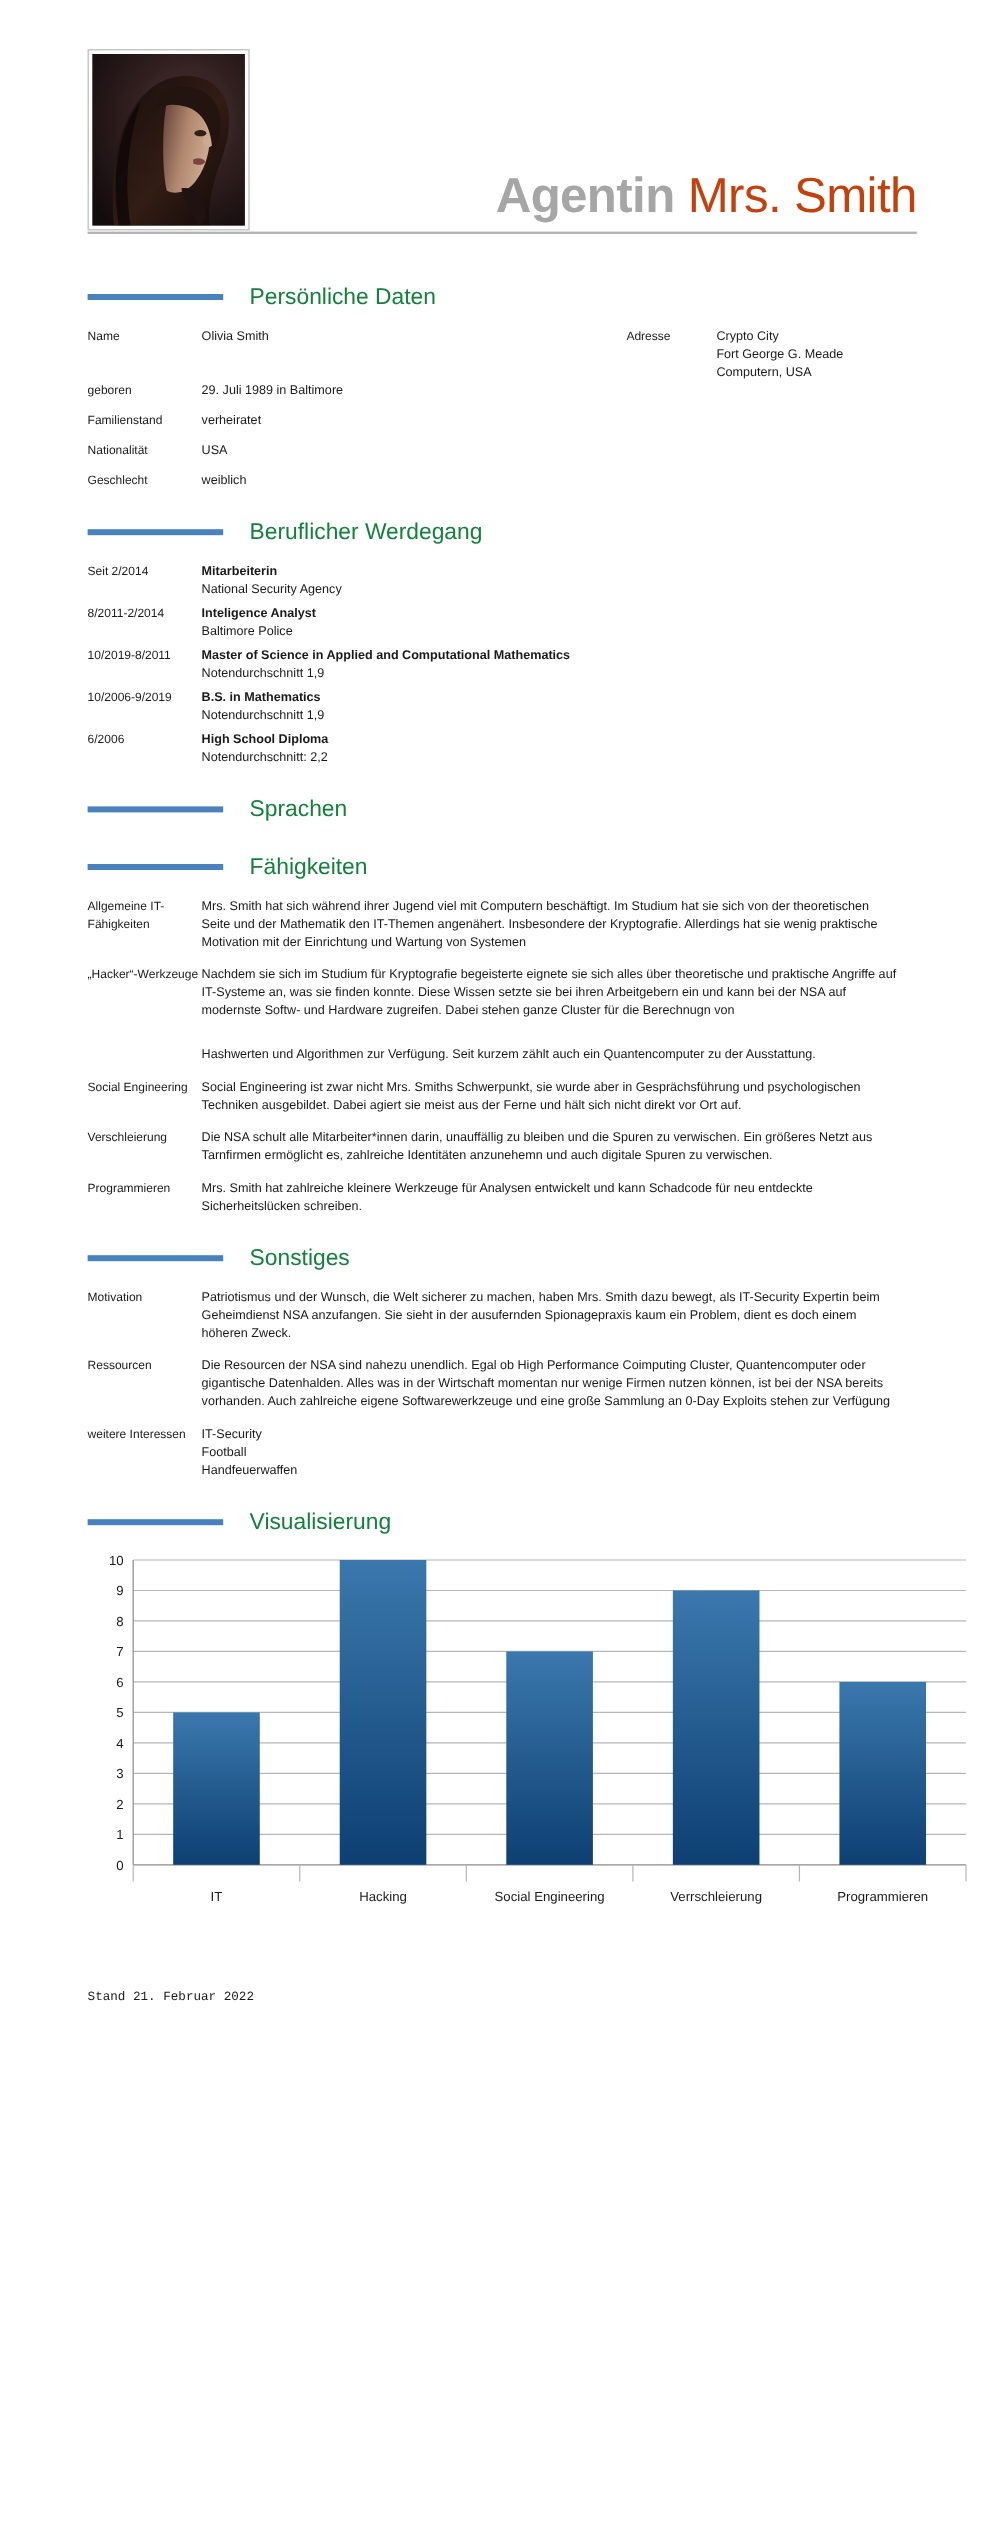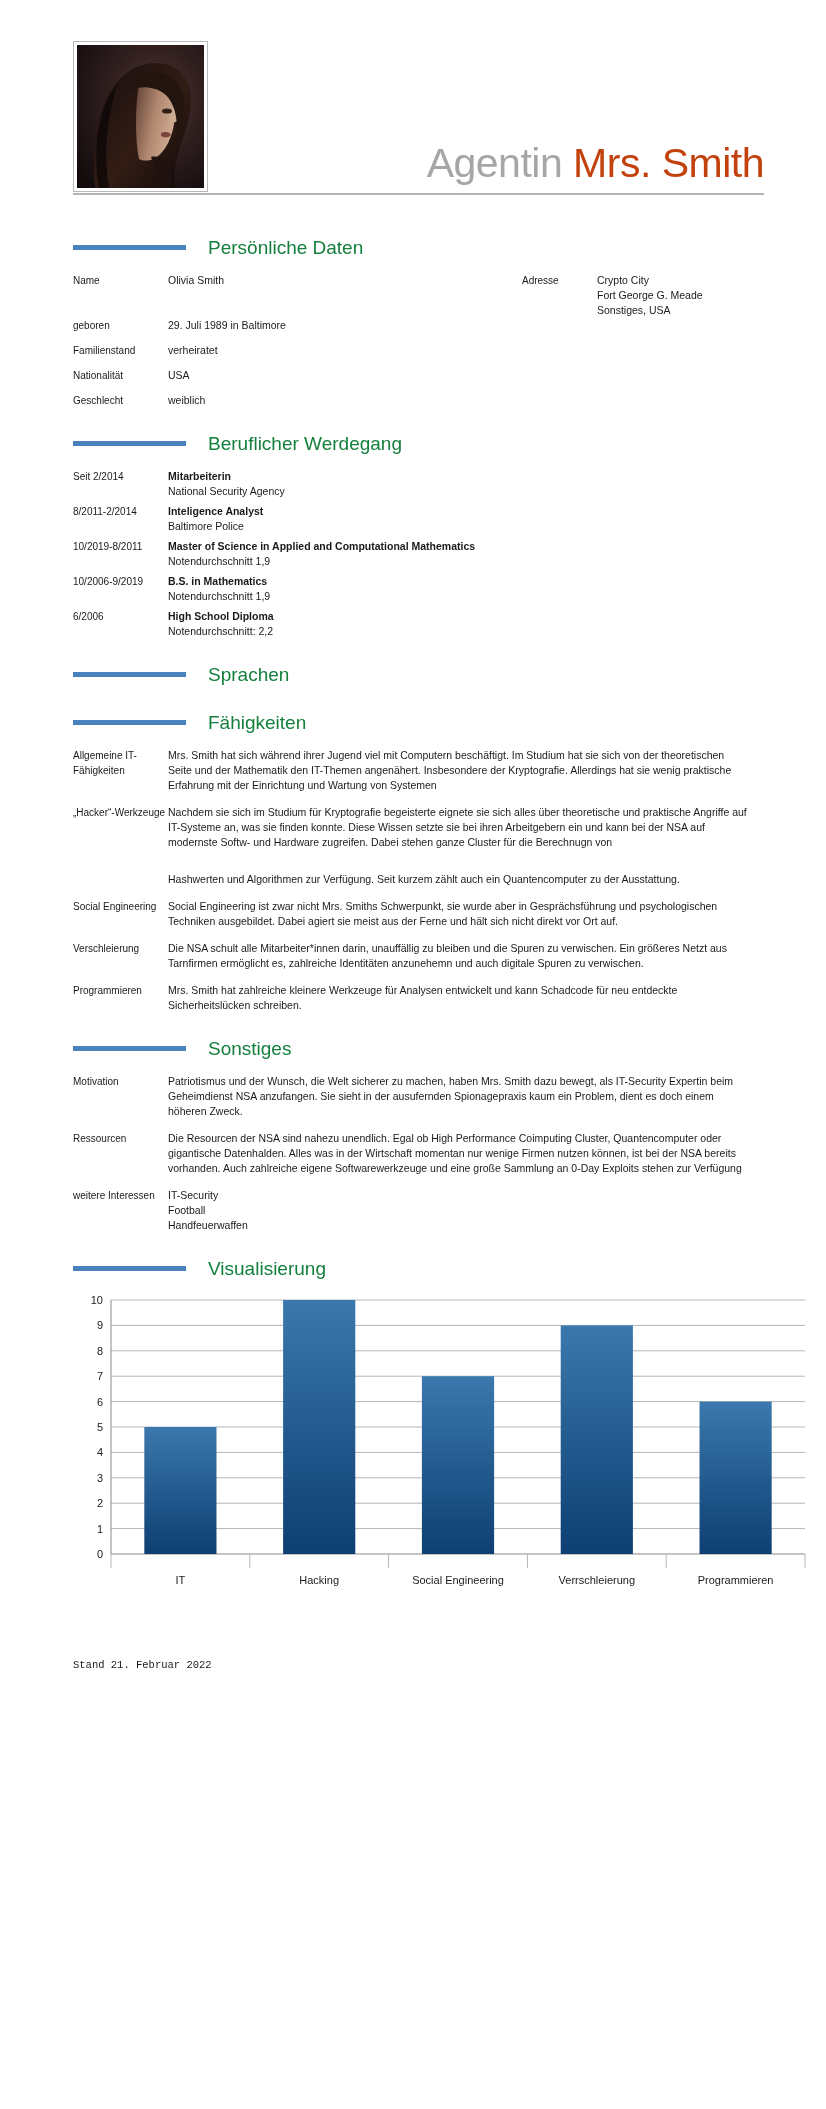--- a/index.html
+++ b/index.html
@@ -53,21 +53,21 @@
     position: absolute;
     right: 0;
     bottom: 28px;
     text-align: right;
     white-space: nowrap;
     line-height: 1;
   }
   .name-role {
     font-size: 41px;
     color: #a6a6a6;
-    font-weight: 400;
+    font-weight: 700;
     letter-spacing: -0.5px;
   }
   .name-person {
     font-size: 41px;
     color: #c2410c;
     font-weight: 400;
     letter-spacing: -0.5px;
   }
   .header-rule {
     position: absolute;
@@ -213,21 +213,21 @@
       <div class="two-col">
         <div class="col-left">
           <div class="row-label">Name</div>
           <div class="row-value">Olivia Smith</div>
         </div>
         <div class="col-right">
           <div class="row-label">Adresse</div>
           <div class="row-value">
             <span class="sub">Crypto City</span>
             <span class="sub">Fort George G. Meade</span>
-            <span class="sub">Sonstiges, USA</span>
+            <span class="sub">Computern, USA</span>
           </div>
         </div>
       </div>
 
       <div class="row">
         <div class="row-label">geboren</div>
         <div class="row-value">29. Juli 1989 in Baltimore</div>
       </div>
       <div class="row">
         <div class="row-label">Familienstand</div>
@@ -296,21 +296,21 @@
   </div>
 
   <div class="section">
     <div class="section-head">
       <div class="section-bar"></div>
       <div class="section-title">Fähigkeiten</div>
     </div>
     <div class="rows">
       <div class="row row-para">
         <div class="row-label">Allgemeine IT-Fähigkeiten</div>
-        <div class="row-value">Mrs. Smith hat sich während ihrer Jugend viel mit Computern beschäftigt. Im Studium hat sie sich von der theoretischen Seite und der Mathematik den IT-Themen angenähert. Insbesondere der Kryptografie. Allerdings hat sie wenig praktische Erfahrung mit der Einrichtung und Wartung von Systemen</div>
+        <div class="row-value">Mrs. Smith hat sich während ihrer Jugend viel mit Computern beschäftigt. Im Studium hat sie sich von der theoretischen Seite und der Mathematik den IT-Themen angenähert. Insbesondere der Kryptografie. Allerdings hat sie wenig praktische Motivation mit der Einrichtung und Wartung von Systemen</div>
       </div>
       <div class="row row-para">
         <div class="row-label">„Hacker“-Werkzeuge</div>
         <div class="row-value">
           <span class="sub">Nachdem sie sich im Studium für Kryptografie begeisterte eignete sie sich alles über theoretische und praktische Angriffe auf IT-Systeme an, was sie finden konnte. Diese Wissen setzte sie bei ihren Arbeitgebern ein und kann bei der NSA auf modernste Softw- und Hardware zugreifen. Dabei stehen ganze Cluster für die Berechnugn von</span>
           <span class="para-gap" style="display:block;"></span>
           <span class="sub">Hashwerten und Algorithmen zur Verfügung. Seit kurzem zählt auch ein Quantencomputer zu der Ausstattung.</span>
         </div>
       </div>
       <div class="row row-para">

